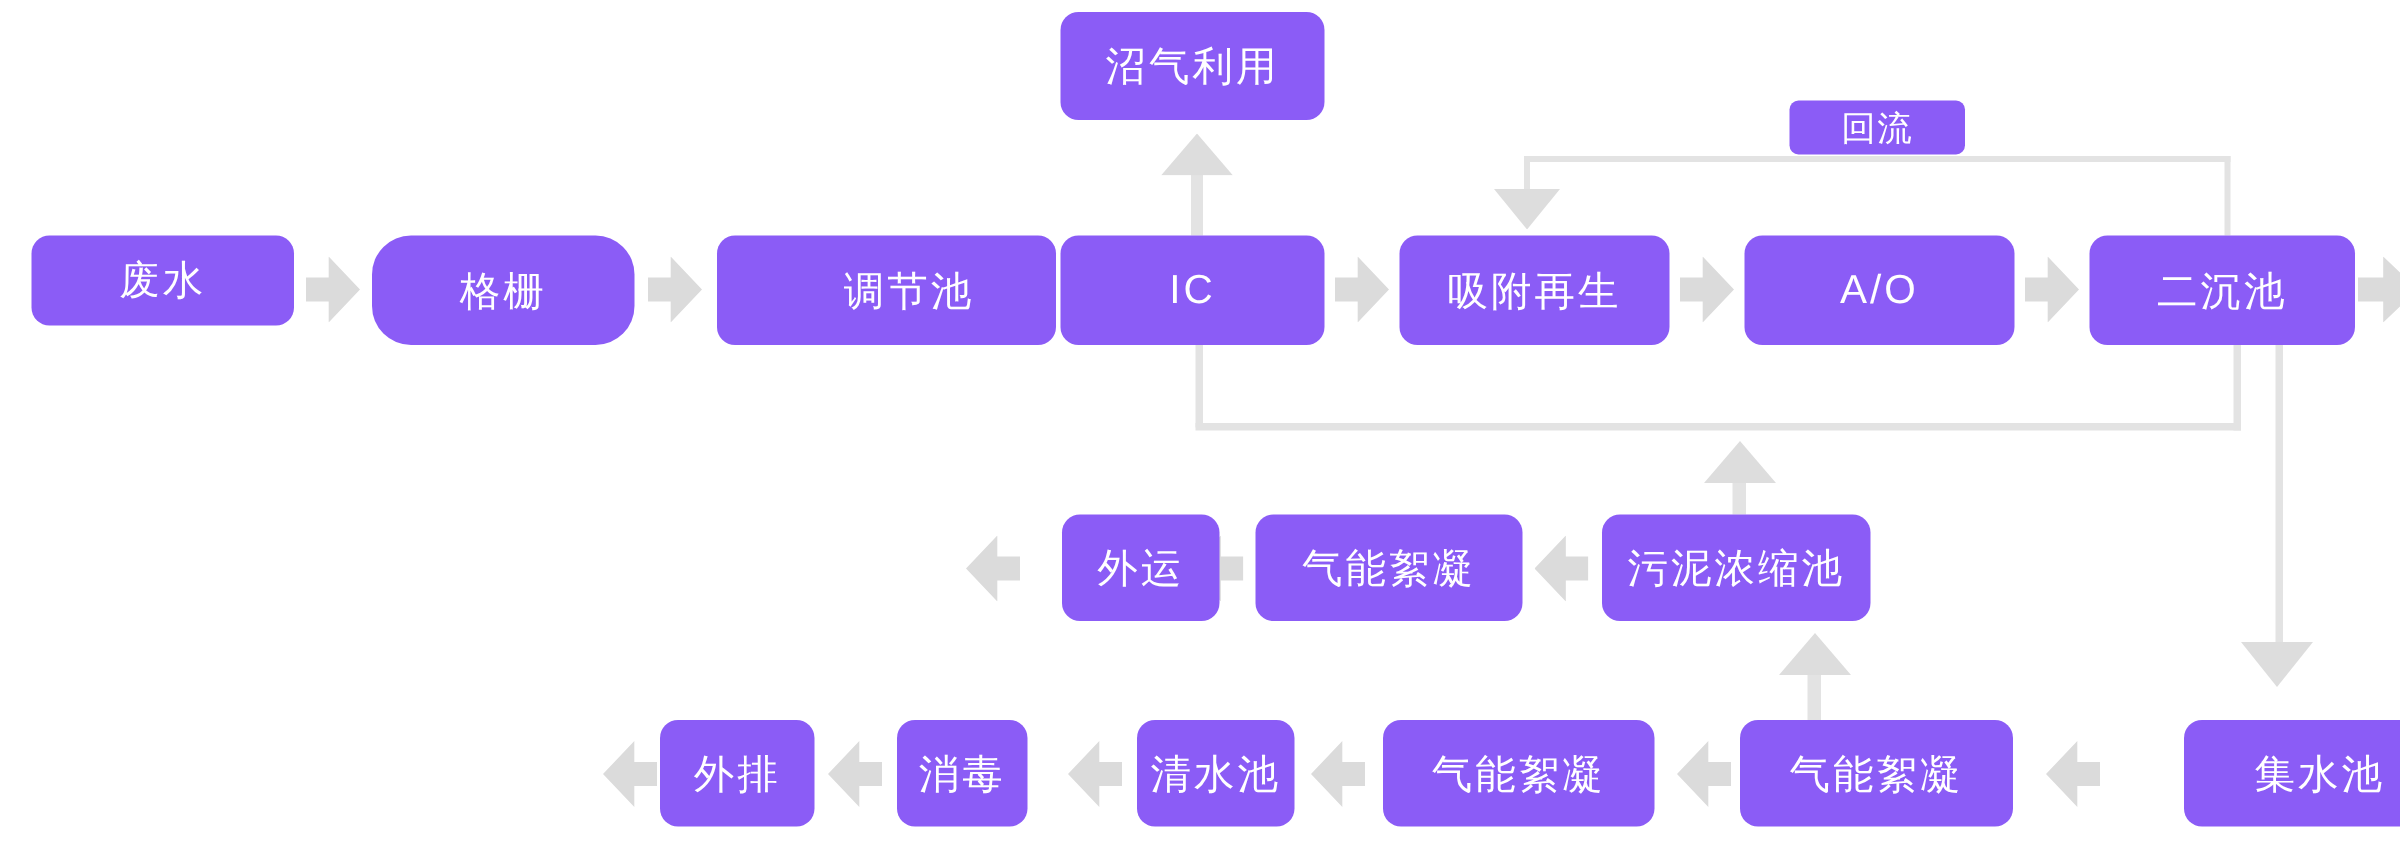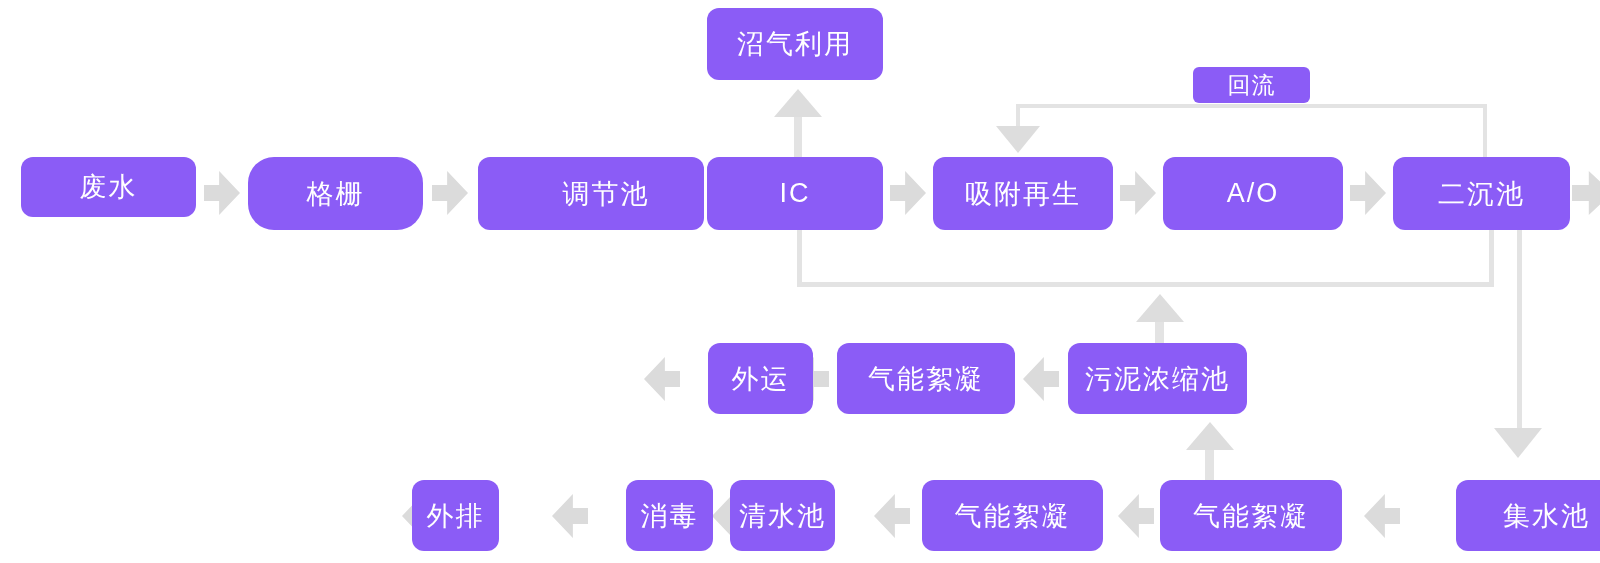--- a/index.html
+++ b/index.html
@@ -114,20 +114,20 @@
   <div class="node" style="left:1393px; top:157px; width:177px; height:73px;">二沉池</div>
   <div class="node" style="left:1163px; top:157px; width:180px; height:73px;">A/O</div>
 
   <div class="node" style="left:707px;  top:8px;  width:176px; height:72px;">沼气利用</div>
   <div class="node small" style="left:1193px; top:67px; width:117px; height:36px;">回流</div>
 
   <div class="node" style="left:708px;  top:343px; width:105px; height:71px;">外运</div>
   <div class="node" style="left:837px;  top:343px; width:178px; height:71px;">气能絮凝</div>
   <div class="node" style="left:1068px; top:343px; width:179px; height:71px;">污泥浓缩池</div>
 
-  <div class="node" style="left:412px;  top:480px; width:87px; height:71px;">外排</div>
-  <div class="node" style="left:598px;  top:480px; width:87px; height:71px;margin-left:28px;">消毒</div>
-  <div class="node" style="left:730px;  top:480px; width:105px; height:71px;">清水池</div>
+  <div class="node" style="left:440px;  top:480px; width:103px; height:71px;">外排</div>
+  <div class="node" style="left:598px;  top:480px; width:87px; height:71px;">消毒</div>
+  <div class="node" style="left:758px;  top:480px; width:105px; height:71px;">清水池</div>
   <div class="node" style="left:922px;  top:480px; width:181px; height:71px;">气能絮凝</div>
   <div class="node" style="left:1160px; top:480px; width:182px; height:71px;">气能絮凝</div>
   <div class="node" style="left:1456px; top:480px; width:181px; height:71px;">集水池</div>
 
 </div>
 
 </body></html>

